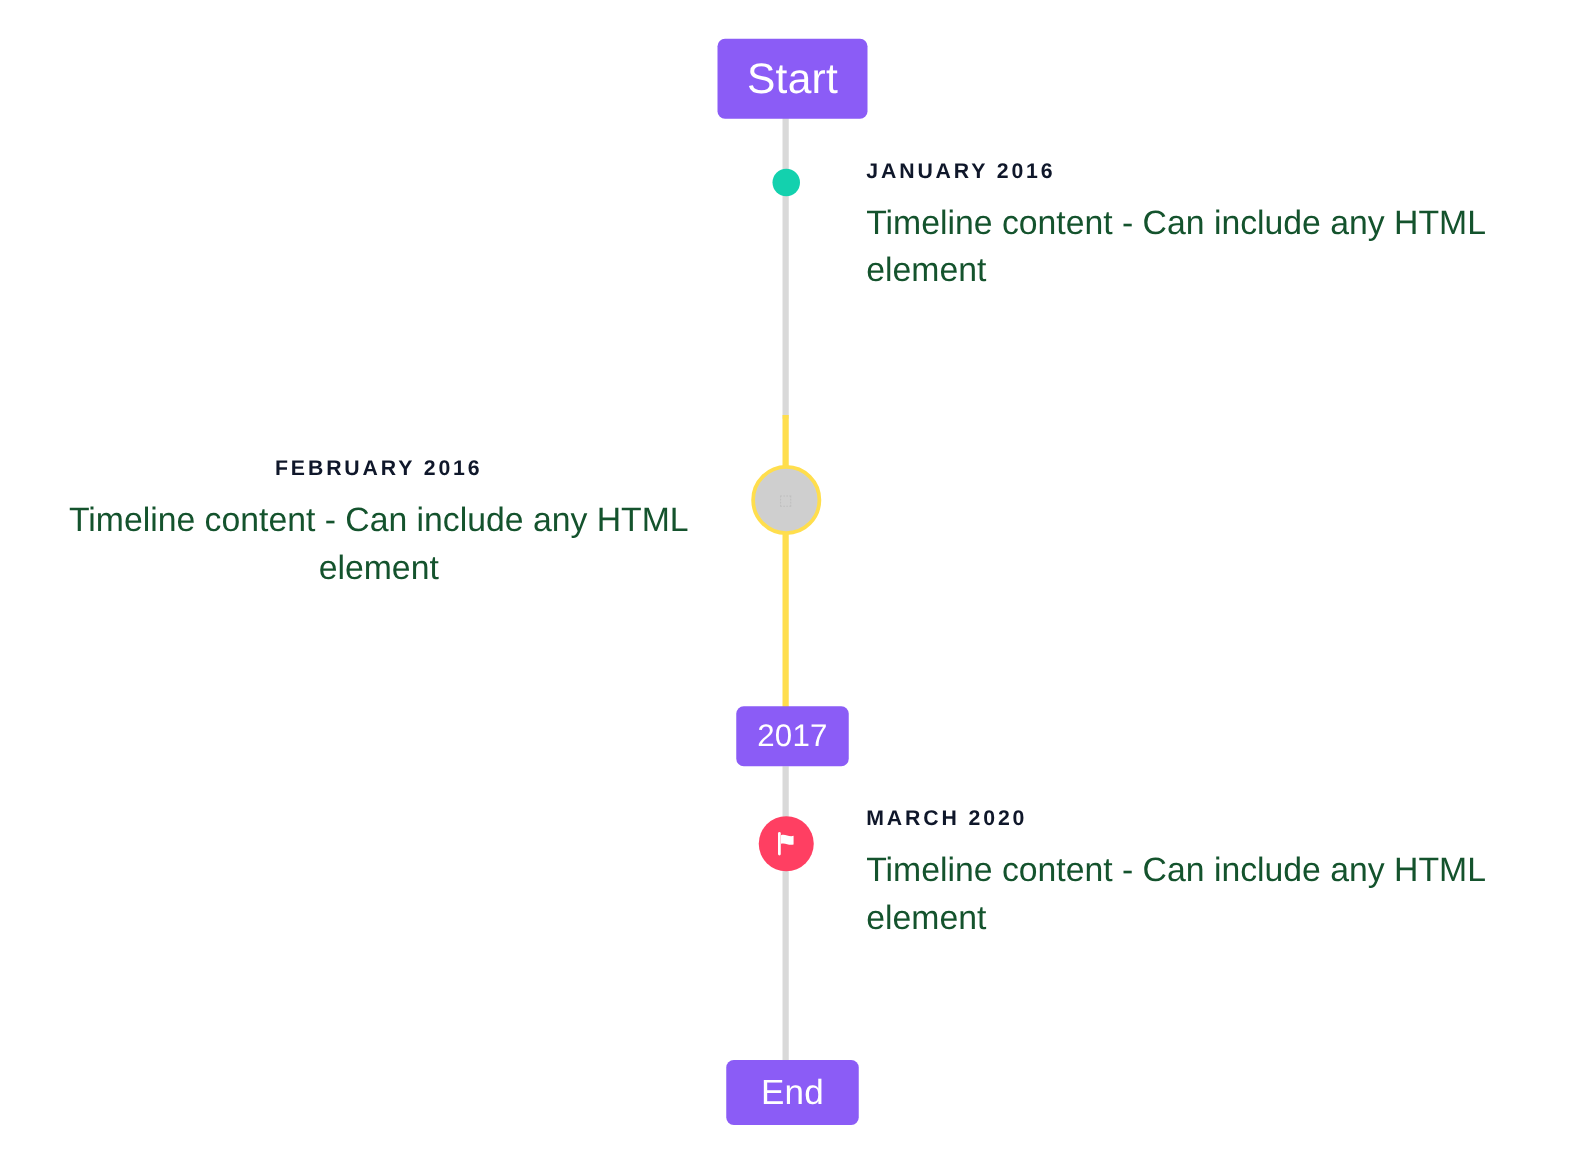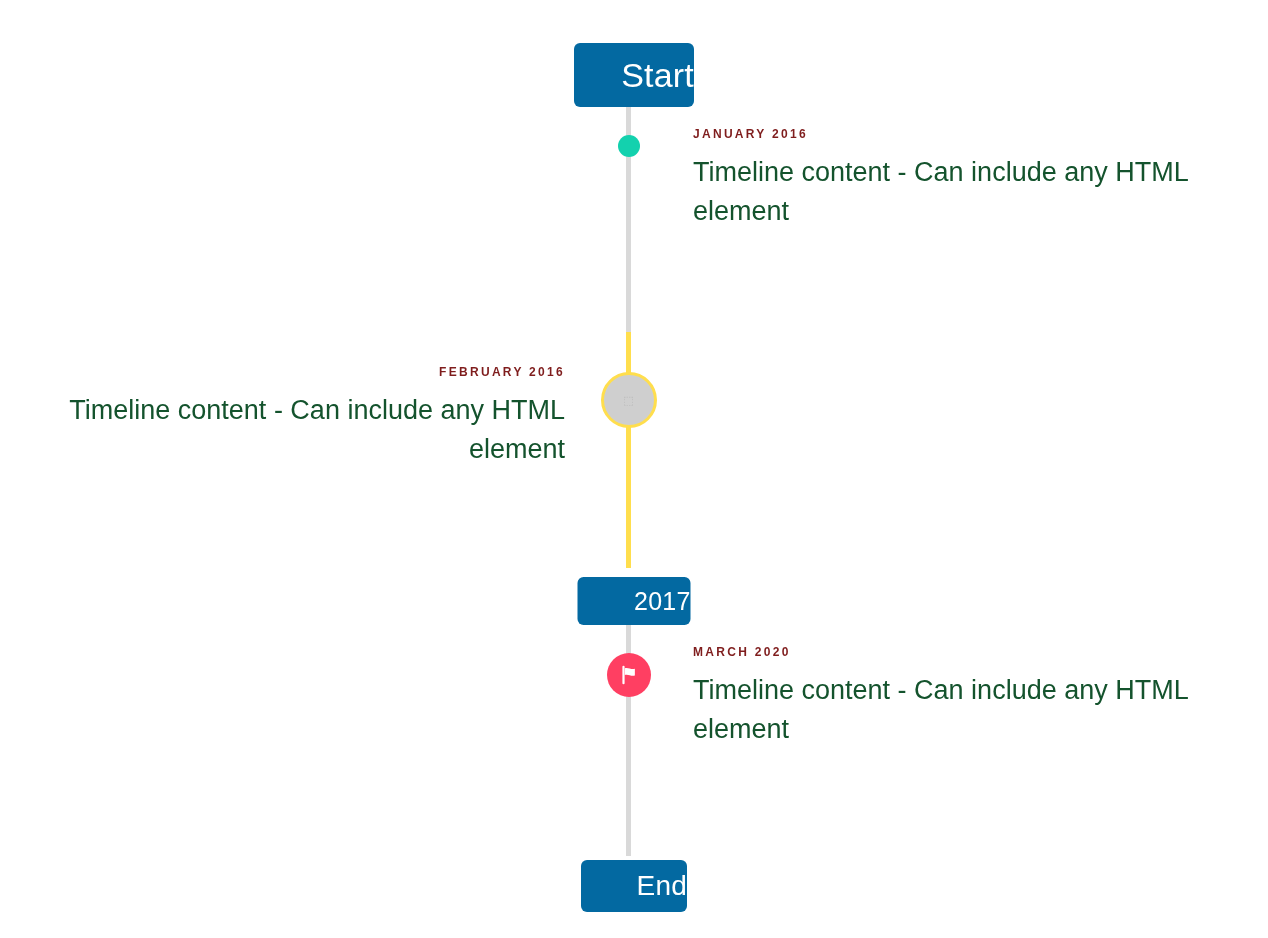--- a/index.html
+++ b/index.html
@@ -29,42 +29,40 @@
   }
   .axis-grey-top    { top: 92px;  height: 243px; }
   .axis-yellow      { top: 332px; height: 236px; background: #ffde4d; }
   .axis-grey-bottom { top: 613px; height: 243px; }
 
   
   .cap {
     position: absolute;
     left: 50%;
     transform: translateX(-50%);
-    background: #0369a1;
+    background: #8b5cf6;
     color: #ffffff;
     border-radius: 6px;
     display: flex;
     align-items: center;
-    justify-content: flex-end;
+    justify-content: center;
     letter-spacing: 0.2px;
     z-index: 4;
-    margin-top: 12px;
   }
   .cap-start {
     top: 31px;
     width: 120px;
     height: 64px;
     font-size: 34px;
   }
   .cap-mid {
     top: 565px;
     width: 90px;
     height: 48px;
     font-size: 25px;
-    padding-left: 23px;
   }
   .cap-end {
     top: 848px;
     width: 106px;
     height: 52px;
     font-size: 28px;
   }
 
   
   .event {
@@ -80,28 +78,28 @@
     position: absolute;
     top: 0;
     width: 524px;
   }
   .event-right .event-body {
     left: 693px;
     text-align: left;
   }
   .event-left .event-body {
     left: 41px;
-    text-align: right;
+    text-align: center;
   }
 
   .event-date {
-    font-size: 12px;
+    font-size: 17px;
     font-weight: bold;
     letter-spacing: 2.3px;
-    color: #7f1d1d;
+    color: #0f172a;
     margin: 0 0 12px 0;
     line-height: 1.1;
     white-space: nowrap;
   }
   .event-text {
     font-size: 27px;
     color: #14532d;
     line-height: 1.42;
     margin: 0;
     font-weight: 400;

